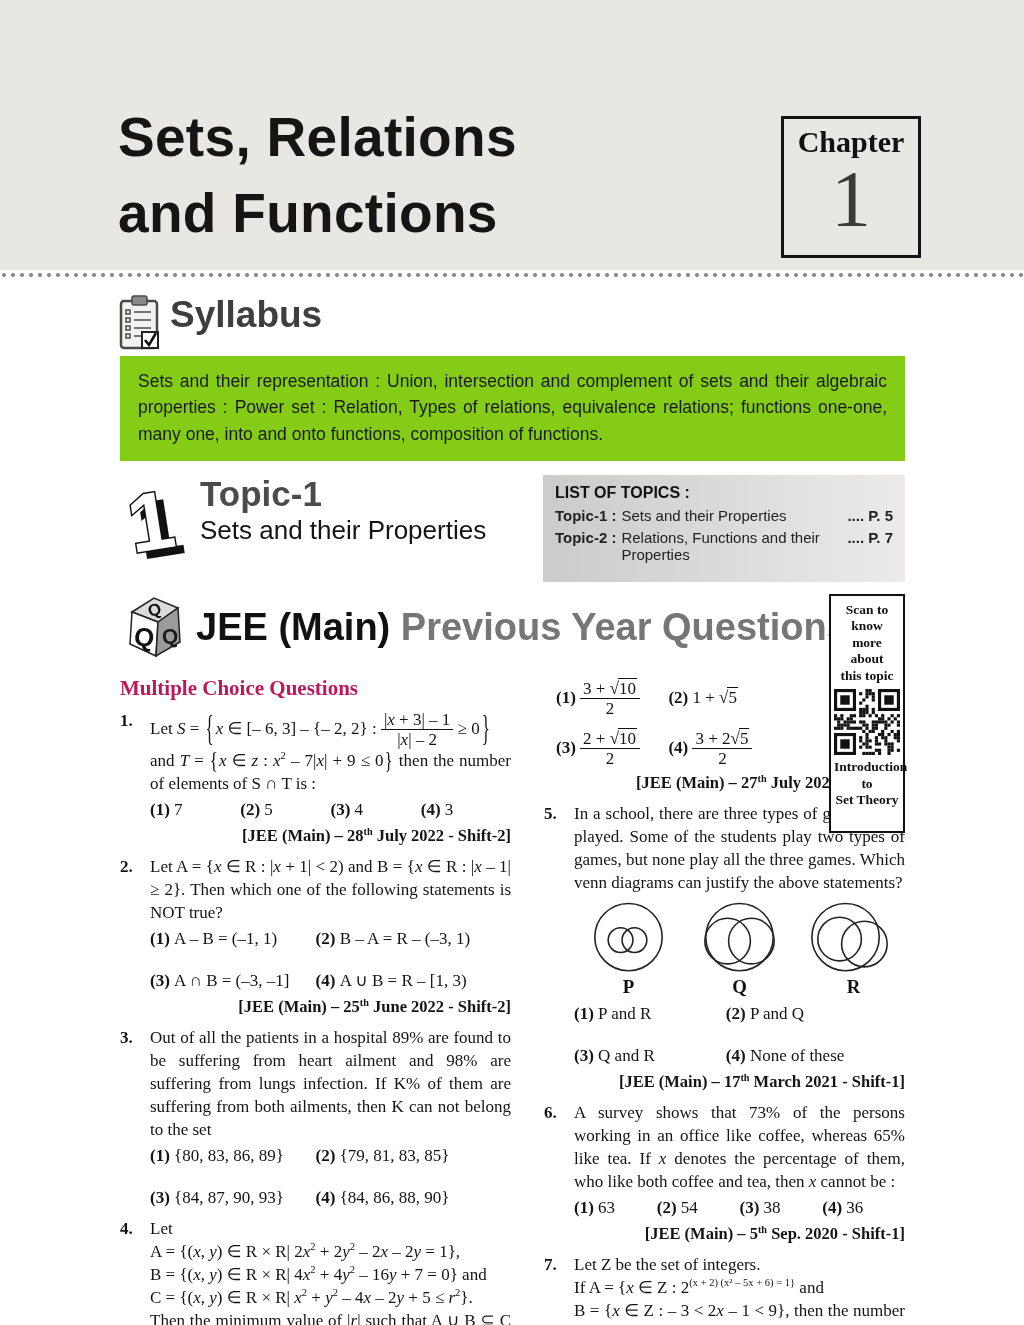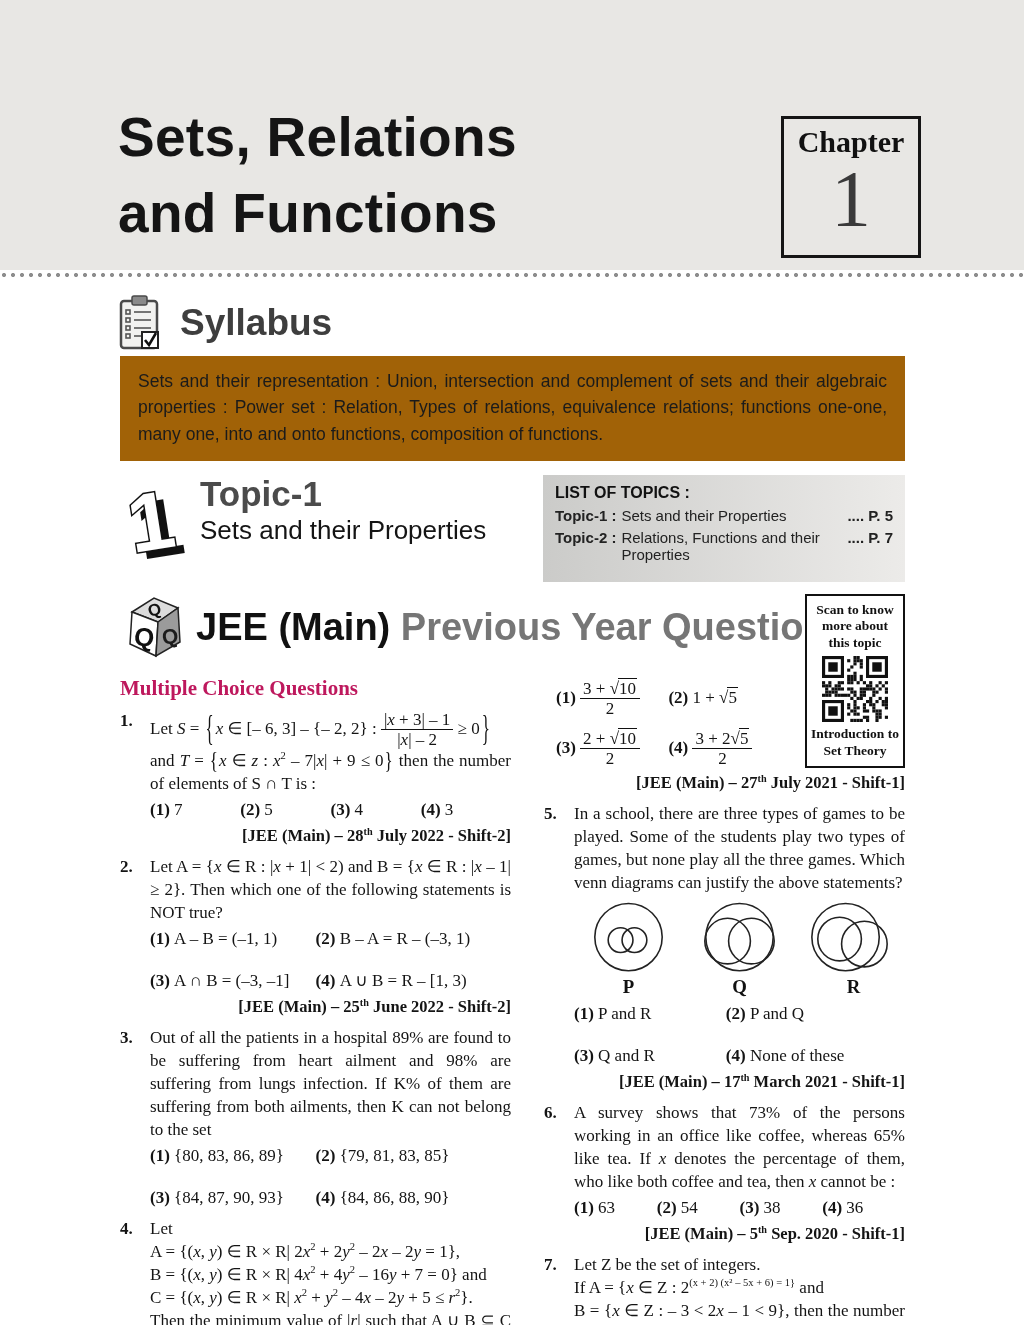--- a/index.html
+++ b/index.html
@@ -15,23 +15,23 @@
                  border:3px solid #151515; text-align:center; }
   .chapter-label { font-weight:bold; font-size:30px; margin-top:6px; color:#111; }
   .chapter-num { font-size:80px; color:#3a3a3a; line-height:0.95; margin-top:2px; }
 
   .dots { height:10px; background-image:radial-gradient(circle at 4px 5px, #8d8d8d 1.8px, transparent 2.3px);
           background-size:9px 10px; background-repeat:repeat-x; }
 
   .content { padding:0 119px 0 120px; position:relative; }
 
   
-  .syl-head { display:flex; align-items:center; gap:14px; margin-top:14px; margin-left:-4px; }
+  .syl-head { display:flex; gap:4px; margin-top:14px; margin-left:-4px; }
   .syl-title { font-family:"Liberation Sans", sans-serif; font-weight:bold; font-size:37px; color:#3e3e3e; }
-  .syl-box { background:#a16207; padding:12px 18px 14px; margin-top:4px;
+  .syl-box { background:#84cc16; padding:12px 18px 14px; margin-top:4px;
              font-family:"Liberation Sans", sans-serif; font-size:17.5px; line-height:1.5;
              text-align:justify; color:#1b1b1b; }
 
   
   .topic-row { display:flex; justify-content:space-between; margin-top:14px; }
   .topic-left { display:flex; gap:8px; align-items:flex-start; }
   .topic-label { font-family:"Liberation Sans", sans-serif; font-weight:bold; font-size:35px; color:#4b4b4b; line-height:1.1; }
   .topic-sub { font-family:"Liberation Sans", sans-serif; font-size:26px; color:#141414; margin-top:2px; }
   .lot-box { width:362px; background:linear-gradient(to right,#cbcbc9,#ecebe9); padding:9px 12px 19px;
              font-family:"Liberation Sans", sans-serif; align-self:flex-start; }
@@ -40,22 +40,22 @@
   .lot-label { font-weight:bold; white-space:pre; }
   .lot-text { flex:1; padding-left:5px; }
   .lot-page { font-weight:bold; white-space:pre; }
 
   
   .qa { position:relative; margin-top:12px; }
   .pyq-head { display:flex; align-items:center; gap:12px; }
   .pyq-title { font-family:"Liberation Sans", sans-serif; font-weight:bold; font-size:38px; }
   .pyq-black { color:#111; } .pyq-gray { color:#767676; }
 
-  .qr-box { position:absolute; top:0; right:0; width:100px; border:2.5px solid #111; background:#fff;
-            text-align:center; padding:6px 3px 7px; }
+  .qr-box { position:absolute; top:0; right:0; width:76px; border:2.5px solid #111; background:#fff;
+            text-align:center; padding:6px 3px 22px; }
   .qr-line, .qr-caption { font-weight:bold; font-size:13.5px; line-height:1.22; color:#111; }
   .qr-box svg { display:block; margin:5px auto 4px; }
 
   .cols { display:flex; gap:33px; margin-top:14px; }
   .col-left { width:392px; }
   .col-right { width:361px; }
   .mcq-head { font-weight:bold; font-size:21px; margin-bottom:9px; color:#be185d; }
 
   
   .question { display:flex; margin-bottom:9px; font-size:17px; line-height:1.35; }

